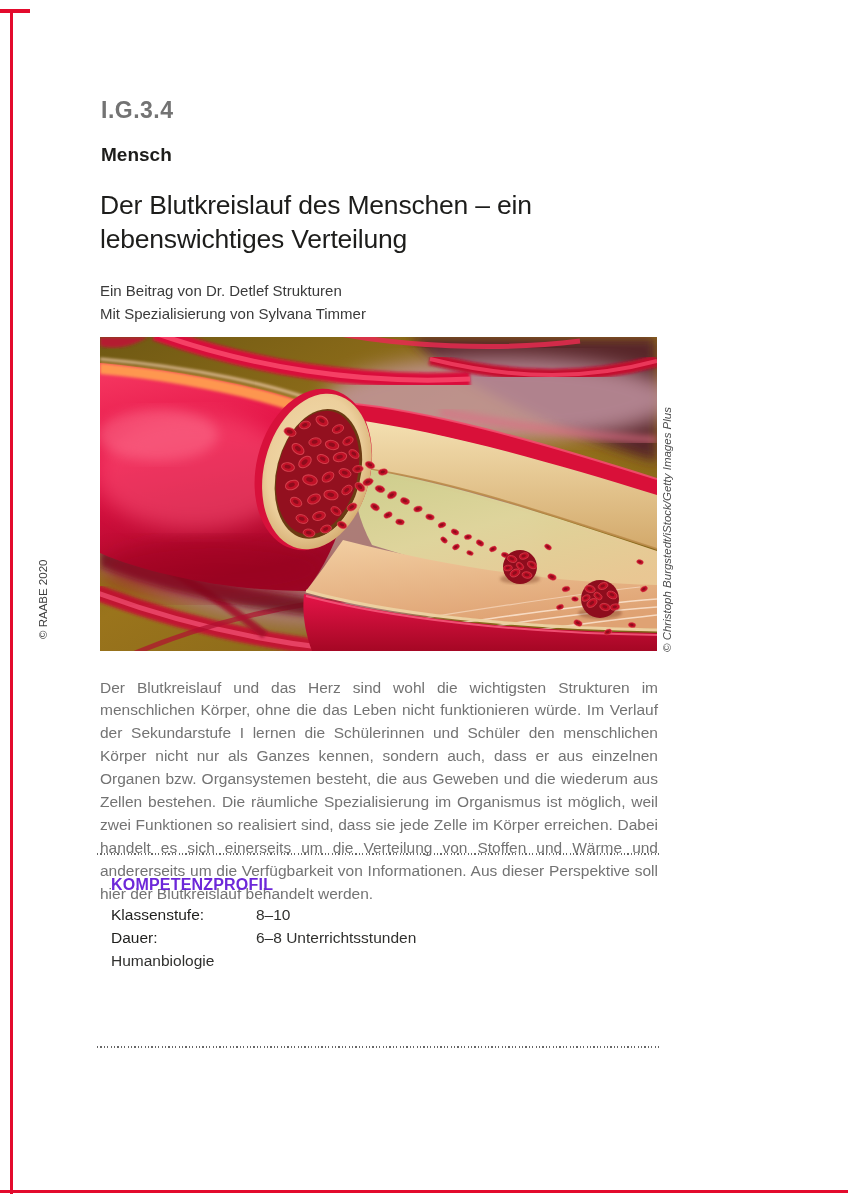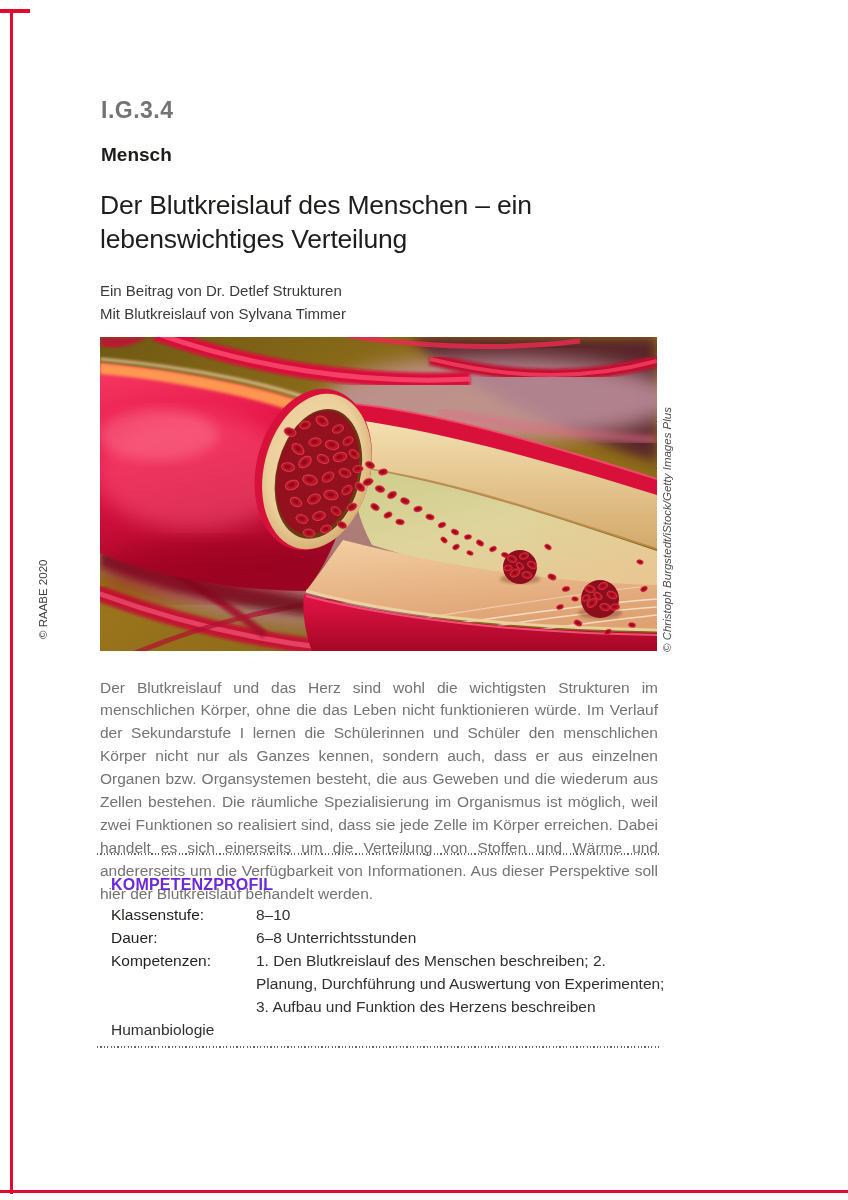--- a/index.html
+++ b/index.html
@@ -52,21 +52,21 @@
   <div id="code">I.G.3.4</div>
   <div id="category">Mensch</div>
 
   <div id="title">
     <div>Der Blutkreislauf des Menschen – ein</div>
     <div>lebenswichtiges Verteilung</div>
   </div>
 
   <div id="authors">
     <div>Ein Beitrag von Dr. Detlef Strukturen</div>
-    <div>Mit Blutkreislauf von Sylvana Timmer</div>
+    <div>Mit Spezialisierung von Sylvana Timmer</div>
   </div>
 
   <div id="photo">
     <svg width="557" height="314" viewBox="0 0 557 314" xmlns="http://www.w3.org/2000/svg">
       <defs>
         <linearGradient id="gBg" x1="0" y1="0" x2="1" y2="1">
           <stop offset="0" stop-color="#6f5913"></stop>
             <stop offset="0.45" stop-color="#9a741c"></stop>
             <stop offset="1" stop-color="#7c5f16"></stop>
         </linearGradient>
@@ -280,23 +280,19 @@
   <div id="kp-rows">
     <div class="row">
       <div class="lbl">Klassenstufe:</div>
       <div class="val">8–10</div>
     </div>
     <div class="row">
       <div class="lbl">Dauer:</div>
       <div class="val">6–8 Unterrichtsstunden</div>
     </div>
     <div class="row">
-      <div class="lbl">Kompetenzen:</div>
-      <div class="val">1. Den Blutkreislauf des Menschen beschreiben; 2. Planung, Durchführung und Auswertung von Experimenten; 3. Aufbau und Funktion des Herzens beschreiben</div>
-    </div>
-    <div class="row">
       <div class="val">Humanbiologie</div>
     </div>
   </div>
 
   <div class="dotted" id="dotted2"></div>
 
 </div>
 
 </body></html>

